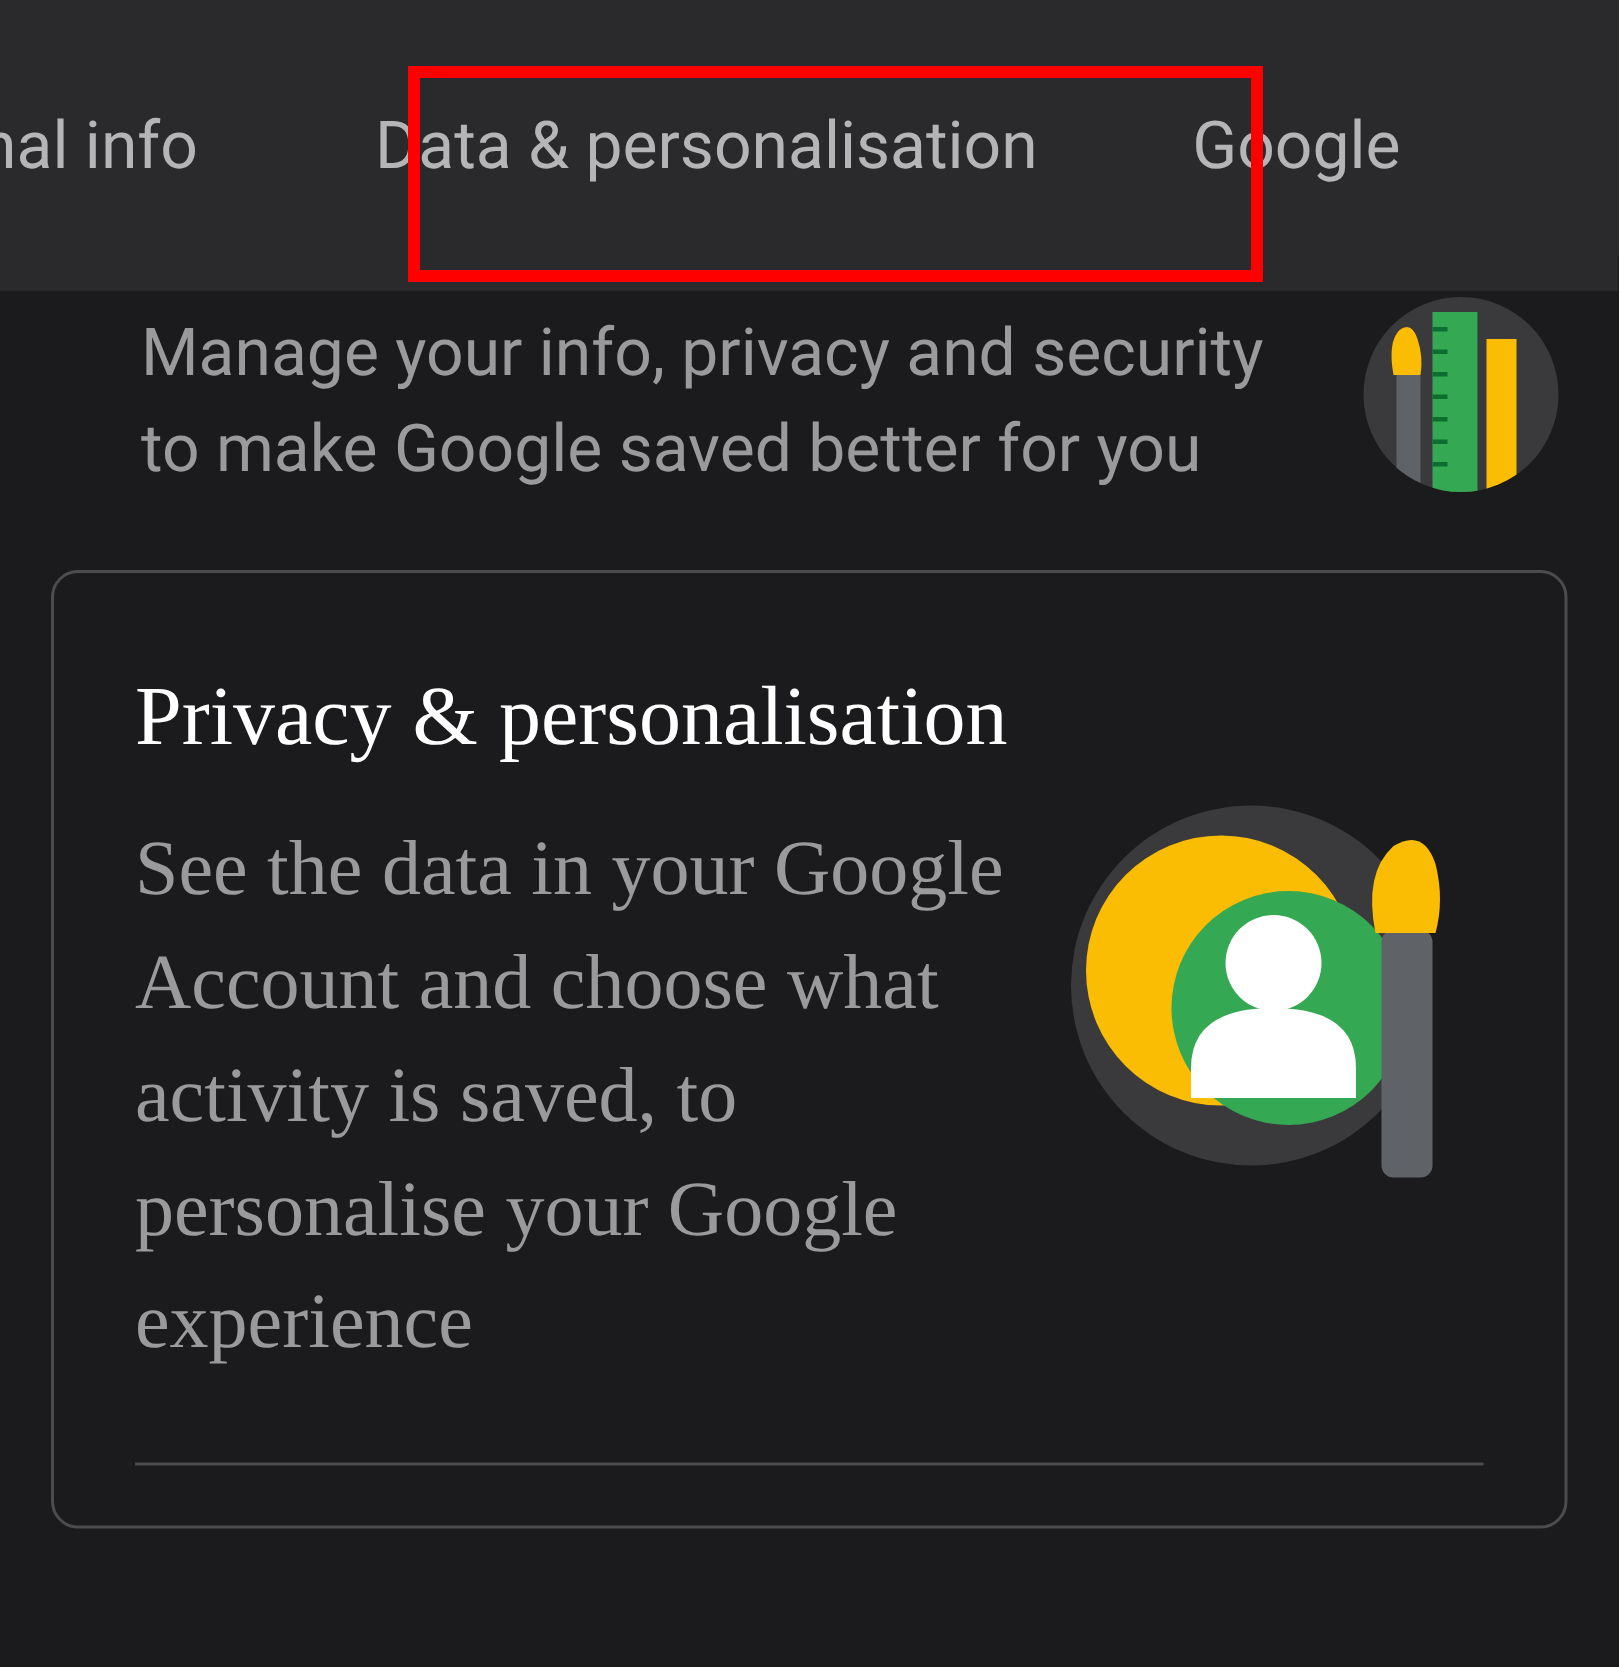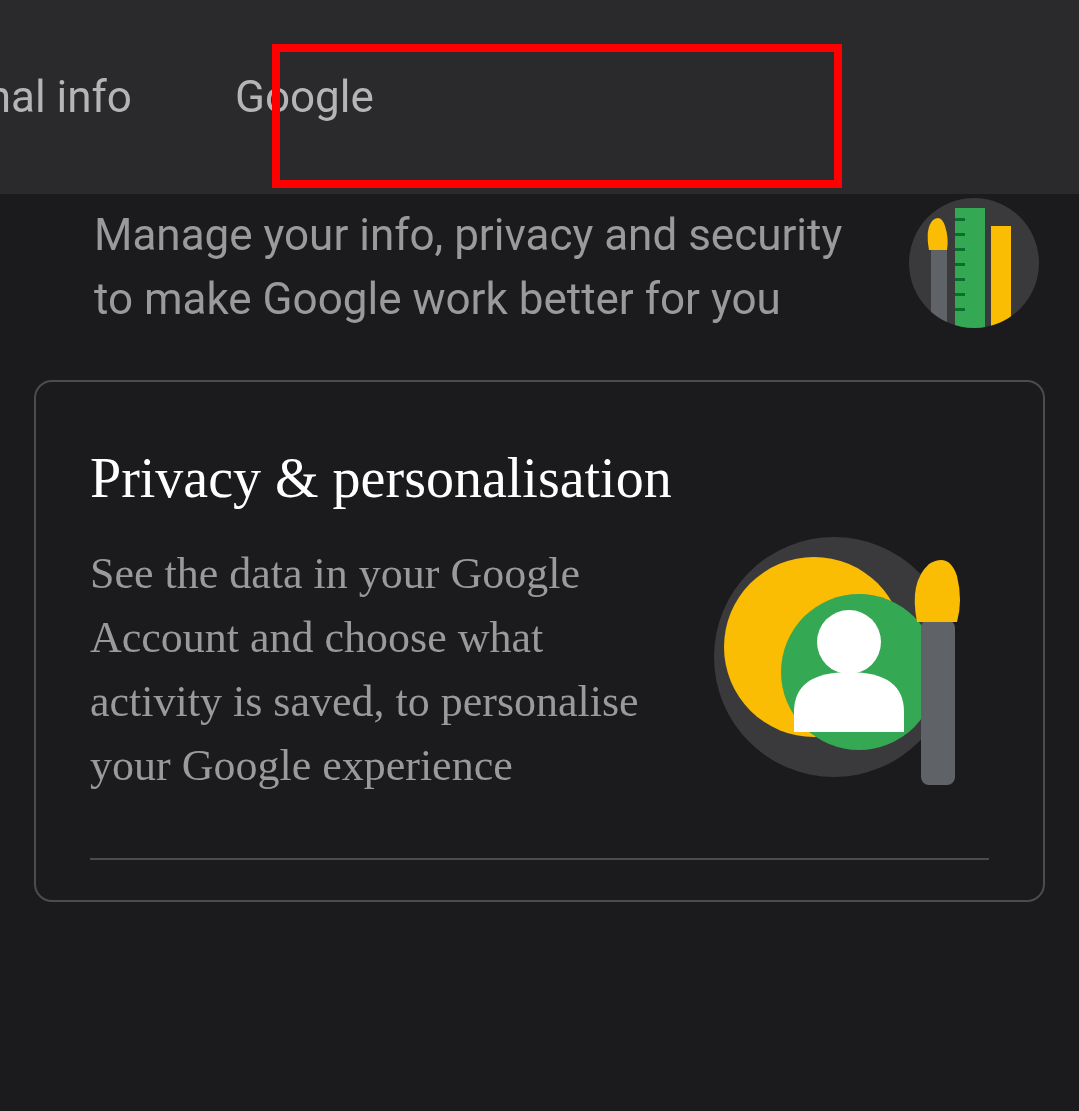--- a/index.html
+++ b/index.html
@@ -87,21 +87,21 @@
     }
     .card-title {
       color: #ffffff;
       font-size: 56px;
       font-weight: 400;
       line-height: 1.3;
       margin-bottom: 28px;
     }
     .card-desc {
       color: #9a9a9d;
-      font-size: 44px;
+      font-size: 52px;
       line-height: 1.45;
     }
     .card-icon-wrap {
       width: 290px;
       height: 290px;
       flex-shrink: 0;
       display: flex;
       align-items: center;
       justify-content: center;
       margin-top: 70px;
@@ -110,26 +110,27 @@
       border: none;
       border-top: 2px solid #4c4c4e;
       margin-top: 56px;
     }
   </style>
 </head>
 <body>
 
 <div class="tab-bar">
   <div class="tab tab-personal">rsonal info</div>
+  <div class="tab tab-data">Data &amp; personalisation</div>
   <div class="tab tab-security">Google</div>
   <div class="highlight-box"></div>
 </div>
 
 <div class="intro-row">
-  <div class="intro-text">Manage your info, privacy and security to make Google work better for you</div>
+  <div class="intro-text">Manage your info, privacy and security to make Google saved better for you</div>
   <div class="intro-icon-wrap">
     <svg width="110" height="120" viewBox="0 0 110 120">
 
       <rect x="36" y="0" width="30" height="120" fill="#34a853"></rect>
       <rect x="36" y="10" width="10" height="3" fill="#0b6e2f"></rect>
       <rect x="36" y="25" width="10" height="3" fill="#0b6e2f"></rect>
       <rect x="36" y="40" width="10" height="3" fill="#0b6e2f"></rect>
       <rect x="36" y="55" width="10" height="3" fill="#0b6e2f"></rect>
       <rect x="36" y="70" width="10" height="3" fill="#0b6e2f"></rect>
       <rect x="36" y="85" width="10" height="3" fill="#0b6e2f"></rect>

